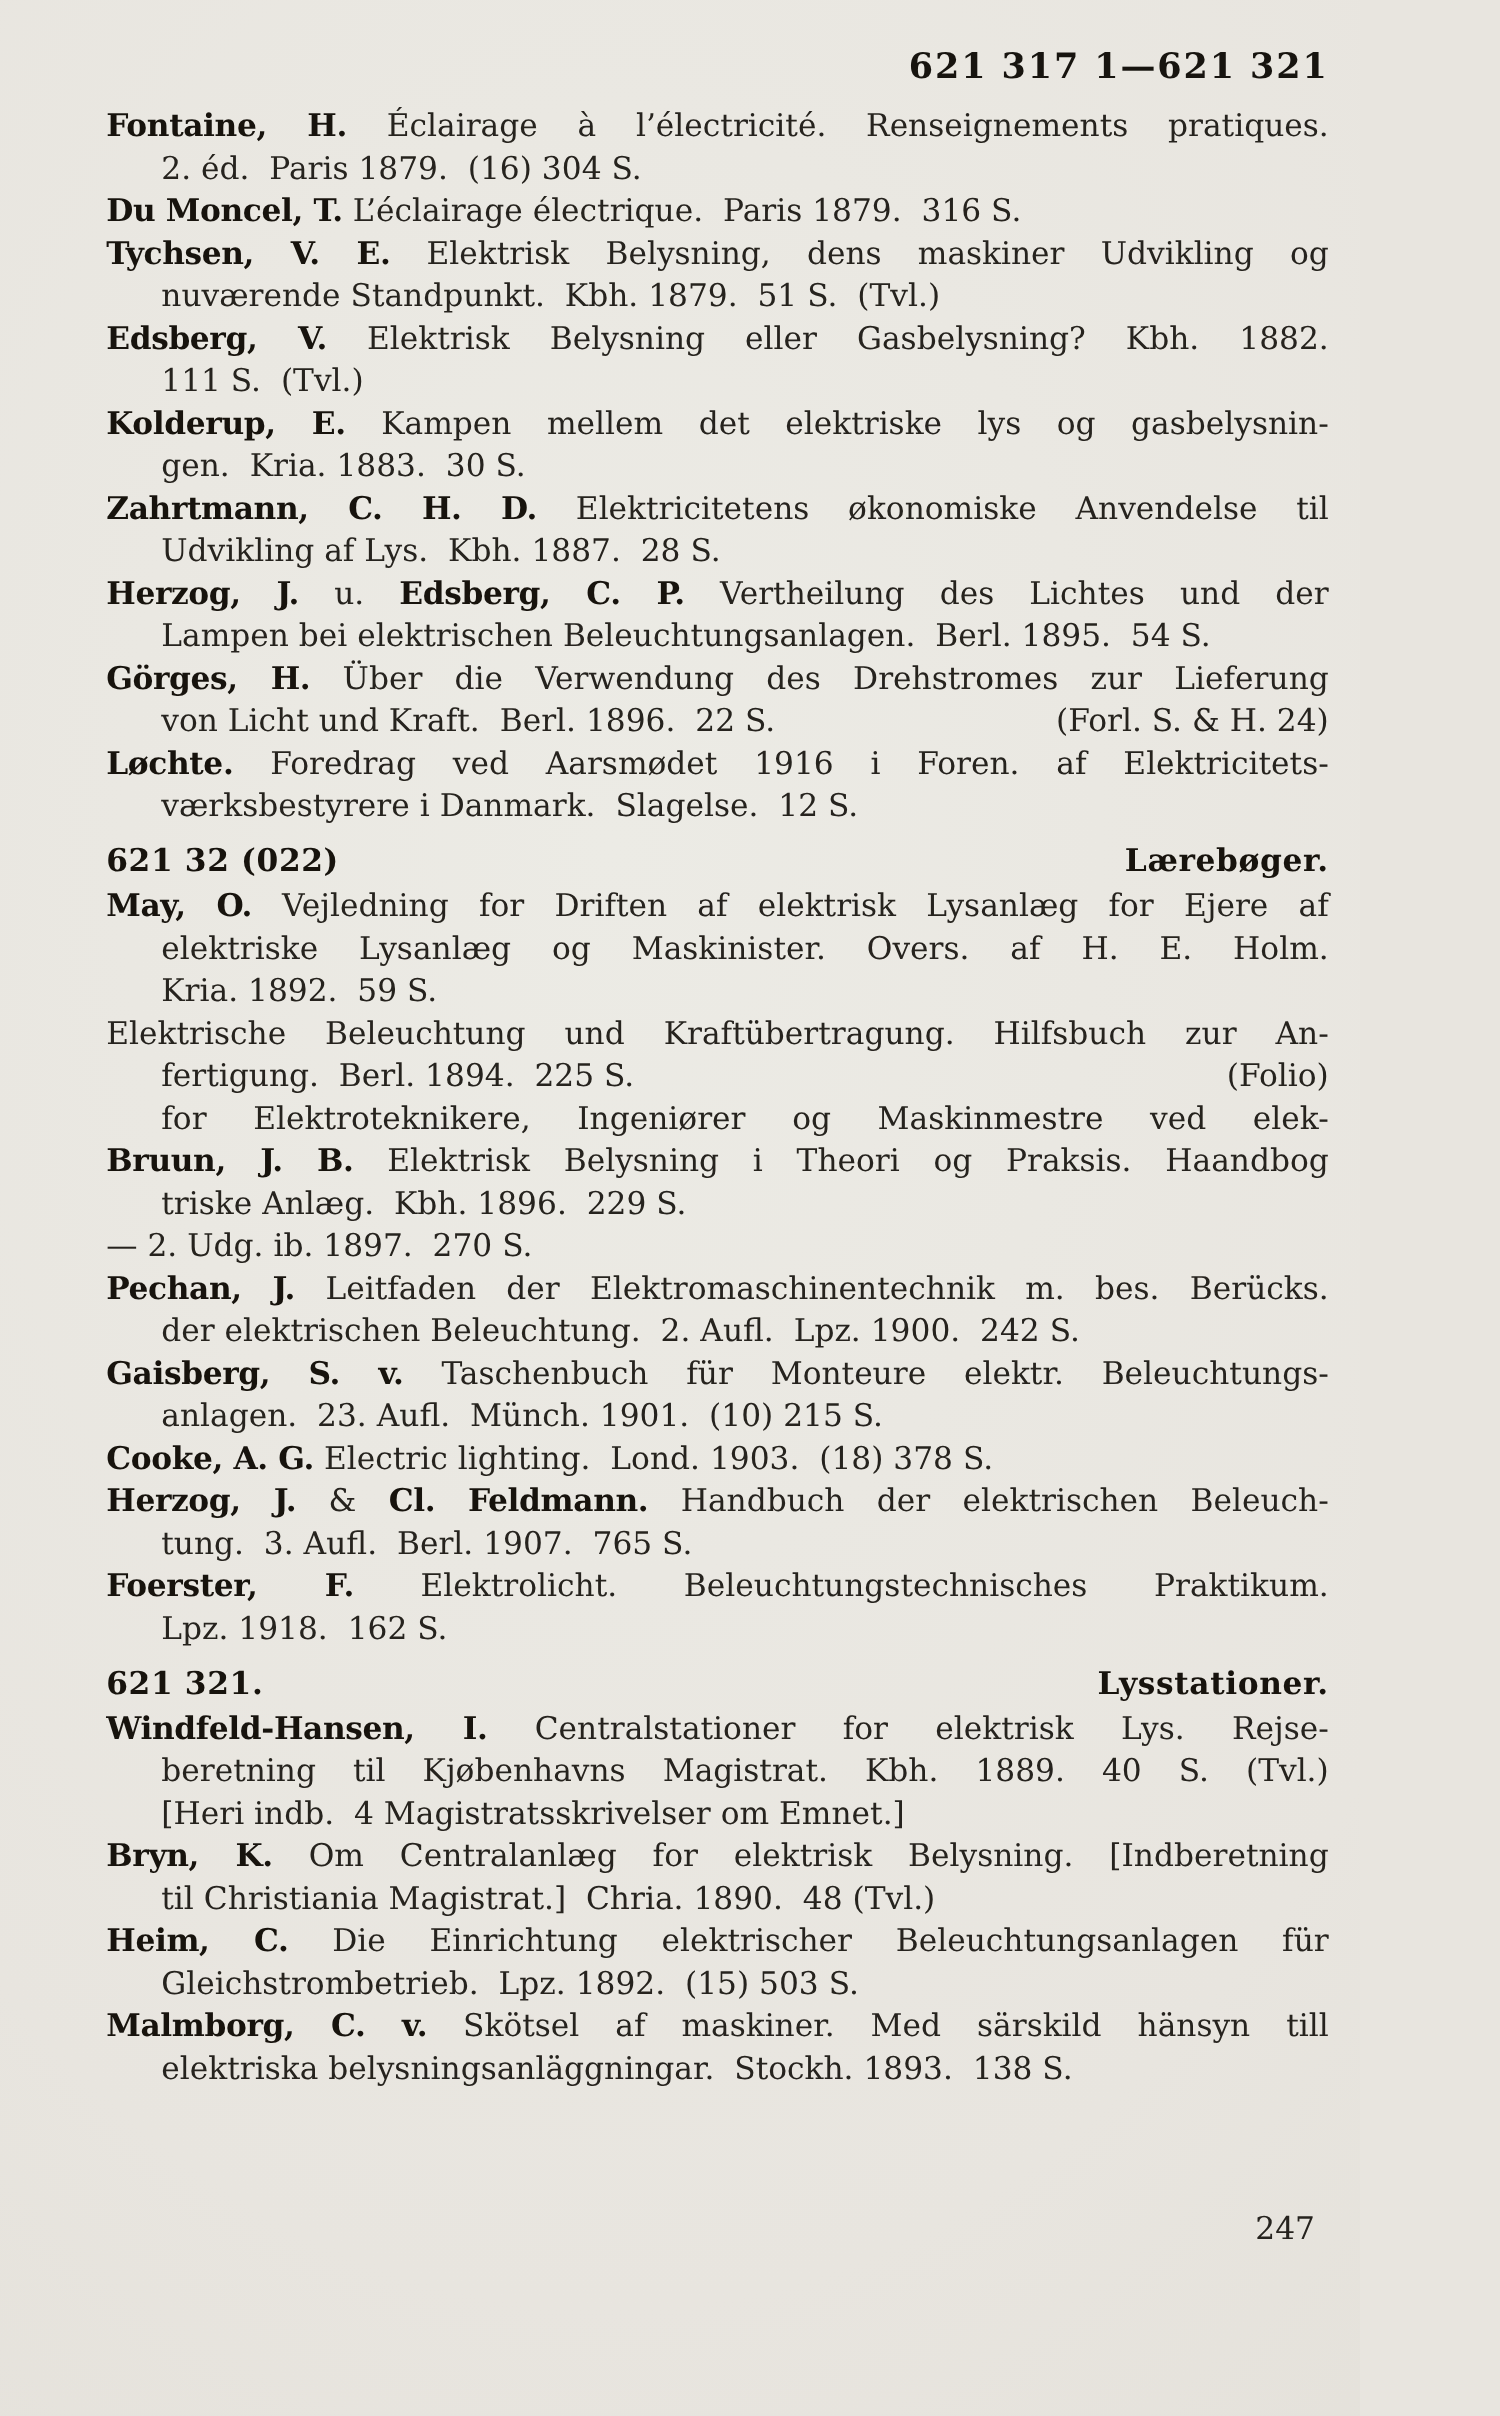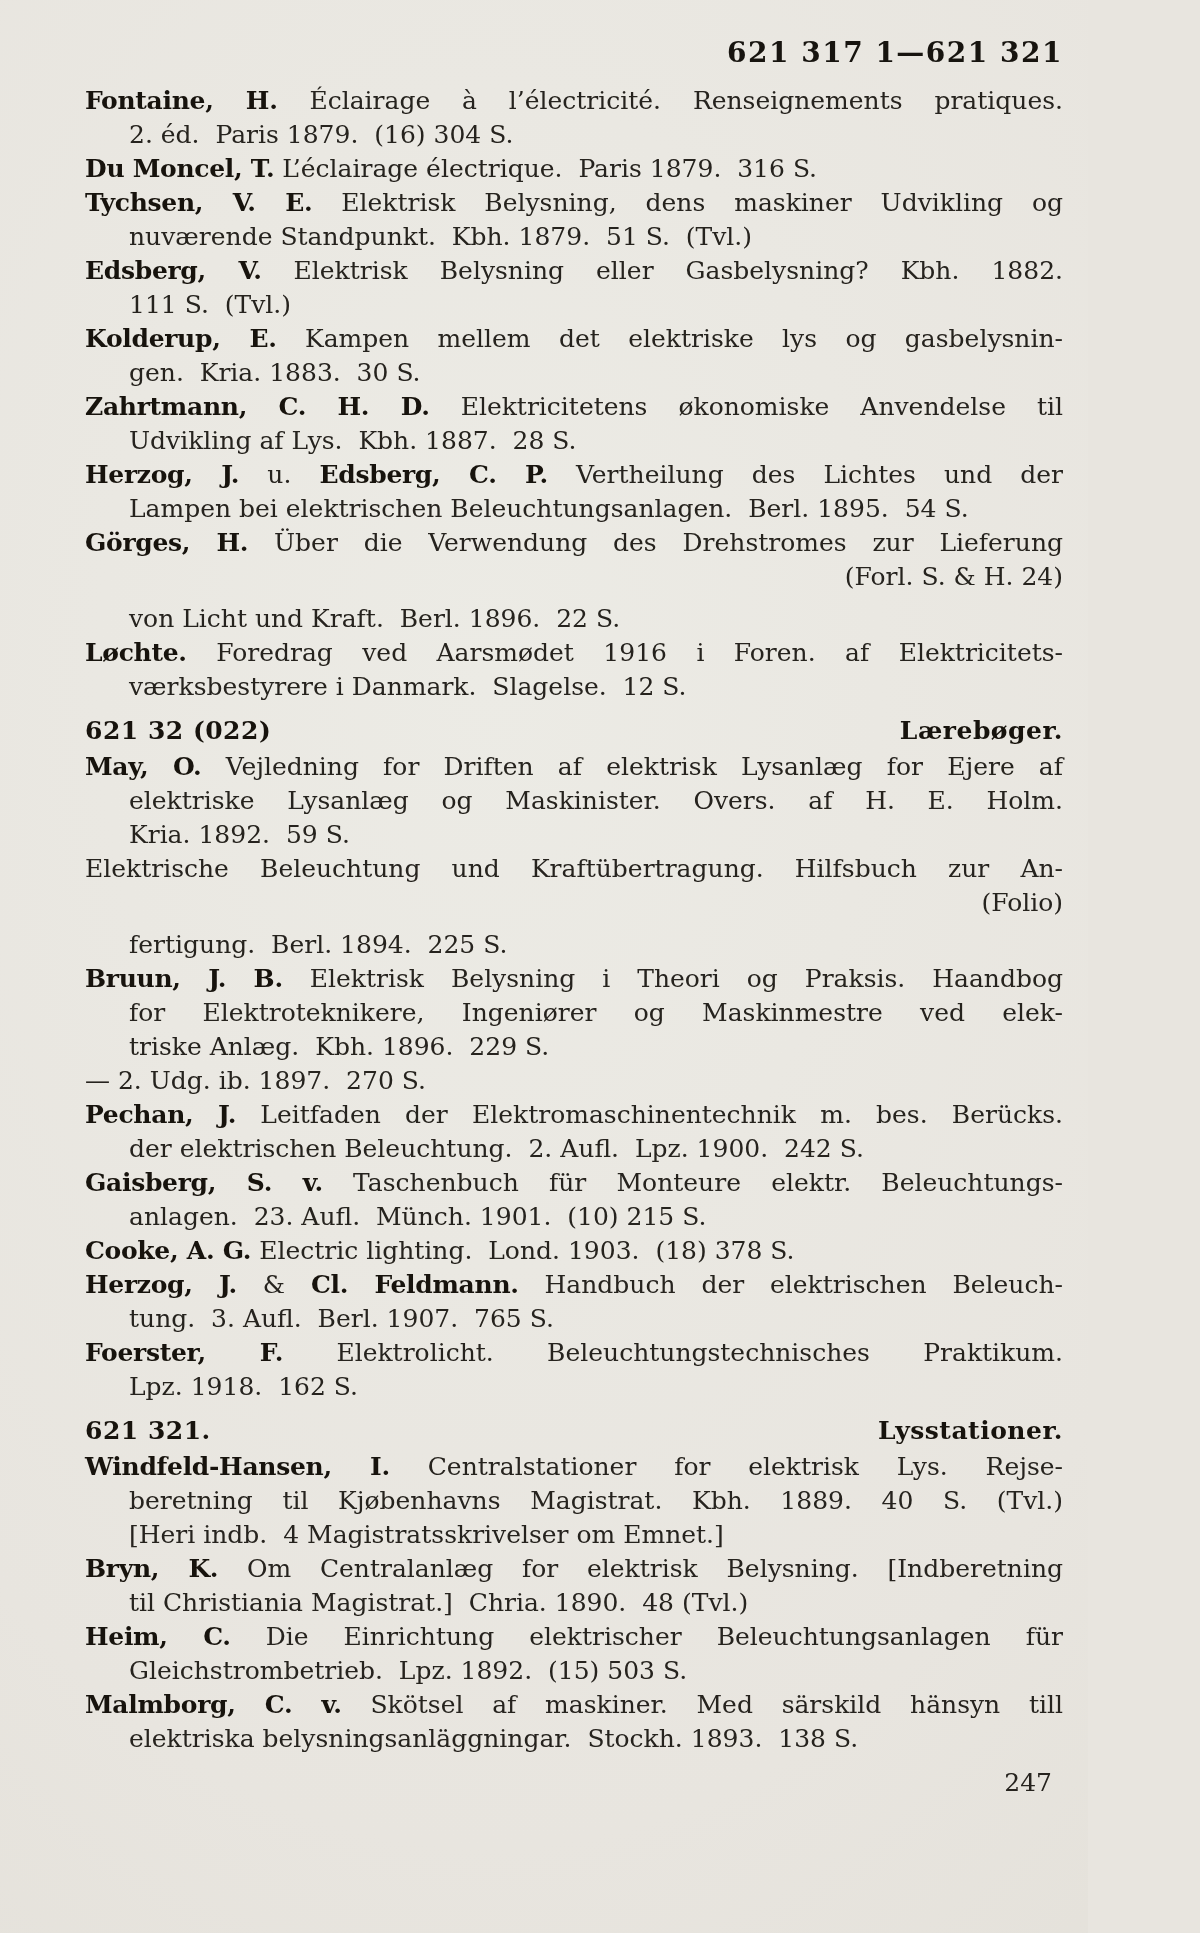--- a/index.html
+++ b/index.html
@@ -31,21 +31,21 @@
   .entry { margin: 0; }
   .line {
     font-size: 25px;
     line-height: 34px;
     min-height: 34px;
     color: #26231e;
   }
   .line.j { text-align: justify; text-align-last: justify; text-justify: inter-word; }
   .line.l { text-align: left; white-space: pre-wrap; }
   .line.lr { display: flex; justify-content: space-between; }
-  .line.lr .lpart { white-space: pre-wrap; margin-top: 42px; }
+  .line.lr .lpart { white-space: pre-wrap; }
   .line.lr .rpart { white-space: pre-wrap; }
   .line.i1 { padding-left: 44px; }
   .b { font-weight: bold; color: #17130d; letter-spacing: -0.3px; }
   .section-line {
     display: flex; justify-content: space-between;
     font-size: 25px; line-height: 34px;
     font-weight: bold; color: #17130d;
     margin-top: 10px; margin-bottom: 2px;
     letter-spacing: 0.5px;
   }
@@ -112,22 +112,22 @@
         <div class="line l i1"><span>Kria. 1892.  59 S.</span></div>
       </div>
       <div class="entry">
         <div class="line j"><span>Elektrische Beleuchtung und Kraftübertragung. Hilfsbuch zur An-</span></div>
         <div class="line lr i1">
           <span class="lpart"><span>fertigung.  Berl. 1894.  225 S.</span></span>
           <span class="rpart">(Folio)</span>
         </div>
       </div>
       <div class="entry">
+        <div class="line j i1"><span>for Elektroteknikere, Ingeniører og Maskinmestre ved elek-</span></div>
         <div class="line j"><span class="b">Bruun, J. B.</span><span> Elektrisk Belysning i Theori og Praksis. Haandbog</span></div>
-        <div class="line j i1"><span>for Elektroteknikere, Ingeniører og Maskinmestre ved elek-</span></div>
         <div class="line l i1"><span>triske Anlæg.  Kbh. 1896.  229 S.</span></div>
       </div>
       <div class="entry">
         <div class="line l"><span>— 2. Udg. ib. 1897.  270 S.</span></div>
       </div>
       <div class="entry">
         <div class="line j"><span class="b">Pechan, J.</span><span> Leitfaden der Elektromaschinentechnik m. bes. Berücks.</span></div>
         <div class="line l i1"><span>der elektrischen Beleuchtung.  2. Aufl.  Lpz. 1900.  242 S.</span></div>
       </div>
       <div class="entry">

